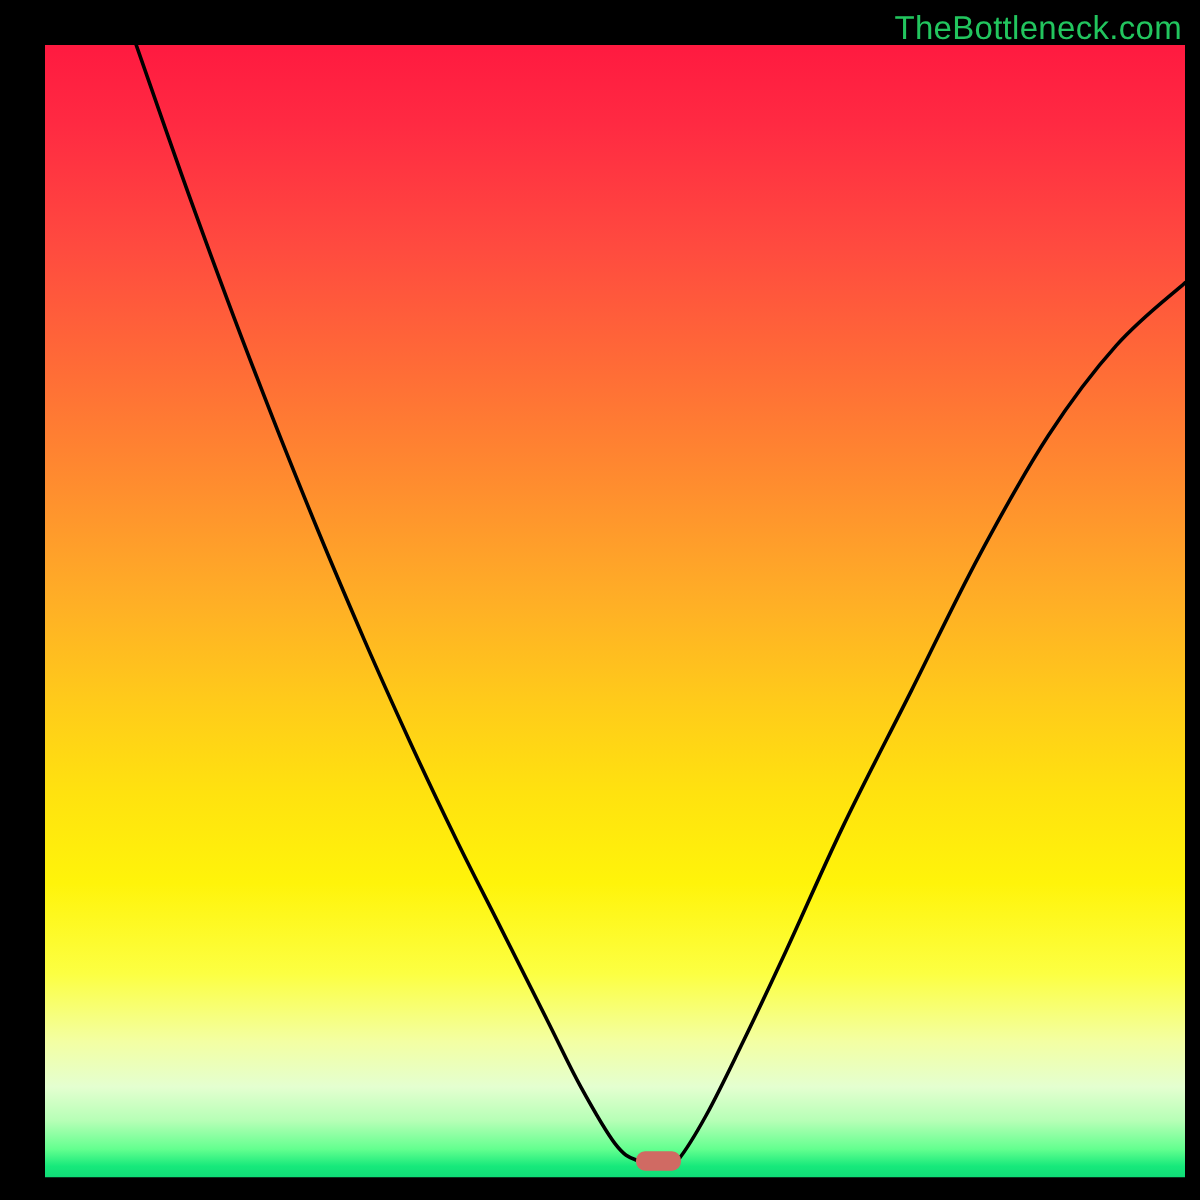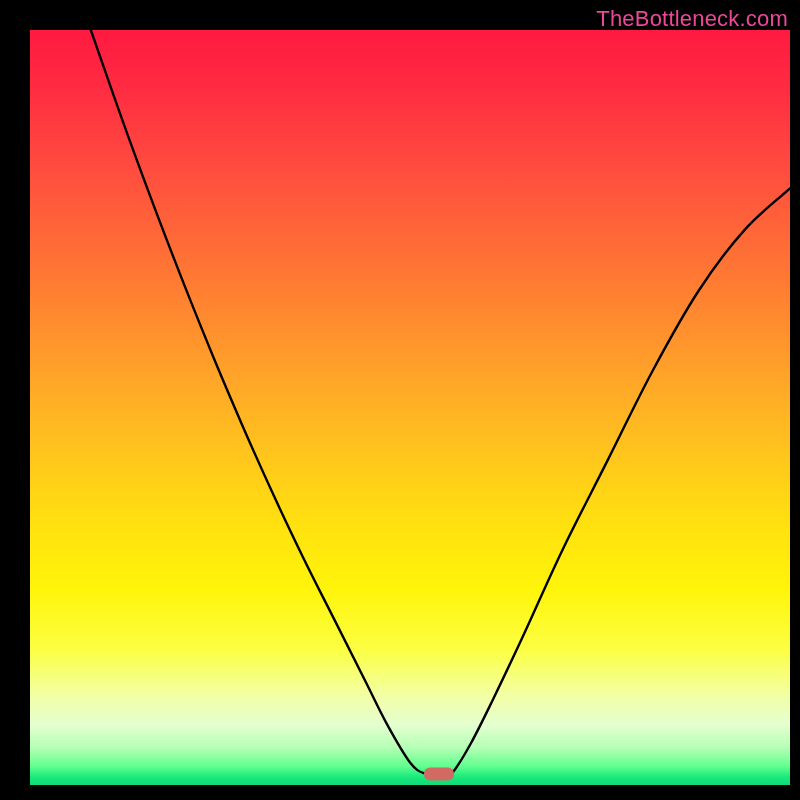--- a/index.html
+++ b/index.html
@@ -14,21 +14,21 @@
   .stage {
     position: relative;
     width: 800px;
     height: 800px;
     background: #000;
   }
   .watermark {
     position: absolute;
     top: 6px;
     right: 12px;
-    color: #ec4899;
+    color: #22c55e;
     font-size: 22px;
     font-weight: 500;
     letter-spacing: 0.2px;
     z-index: 20;
   }
   .plot-area {
     position: absolute;
     left: 30px;
     top: 30px;
     width: 760px;

